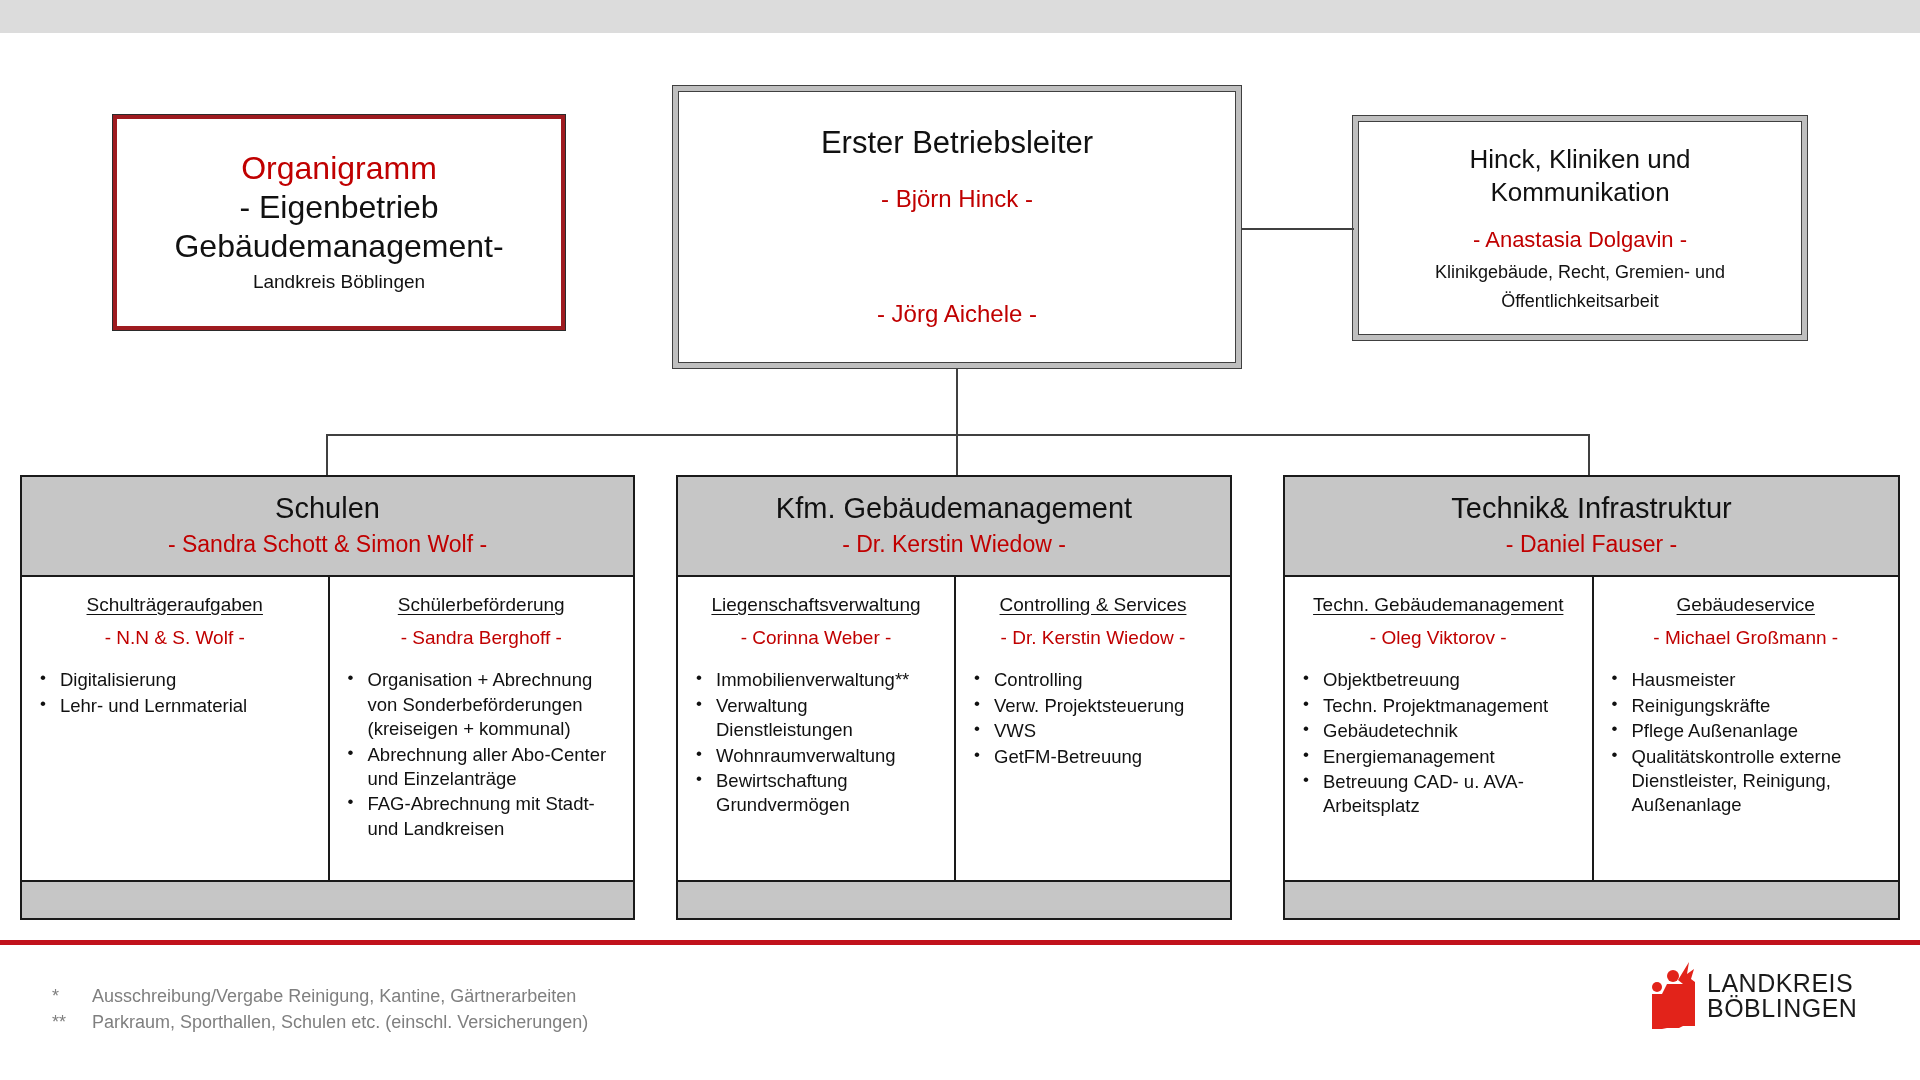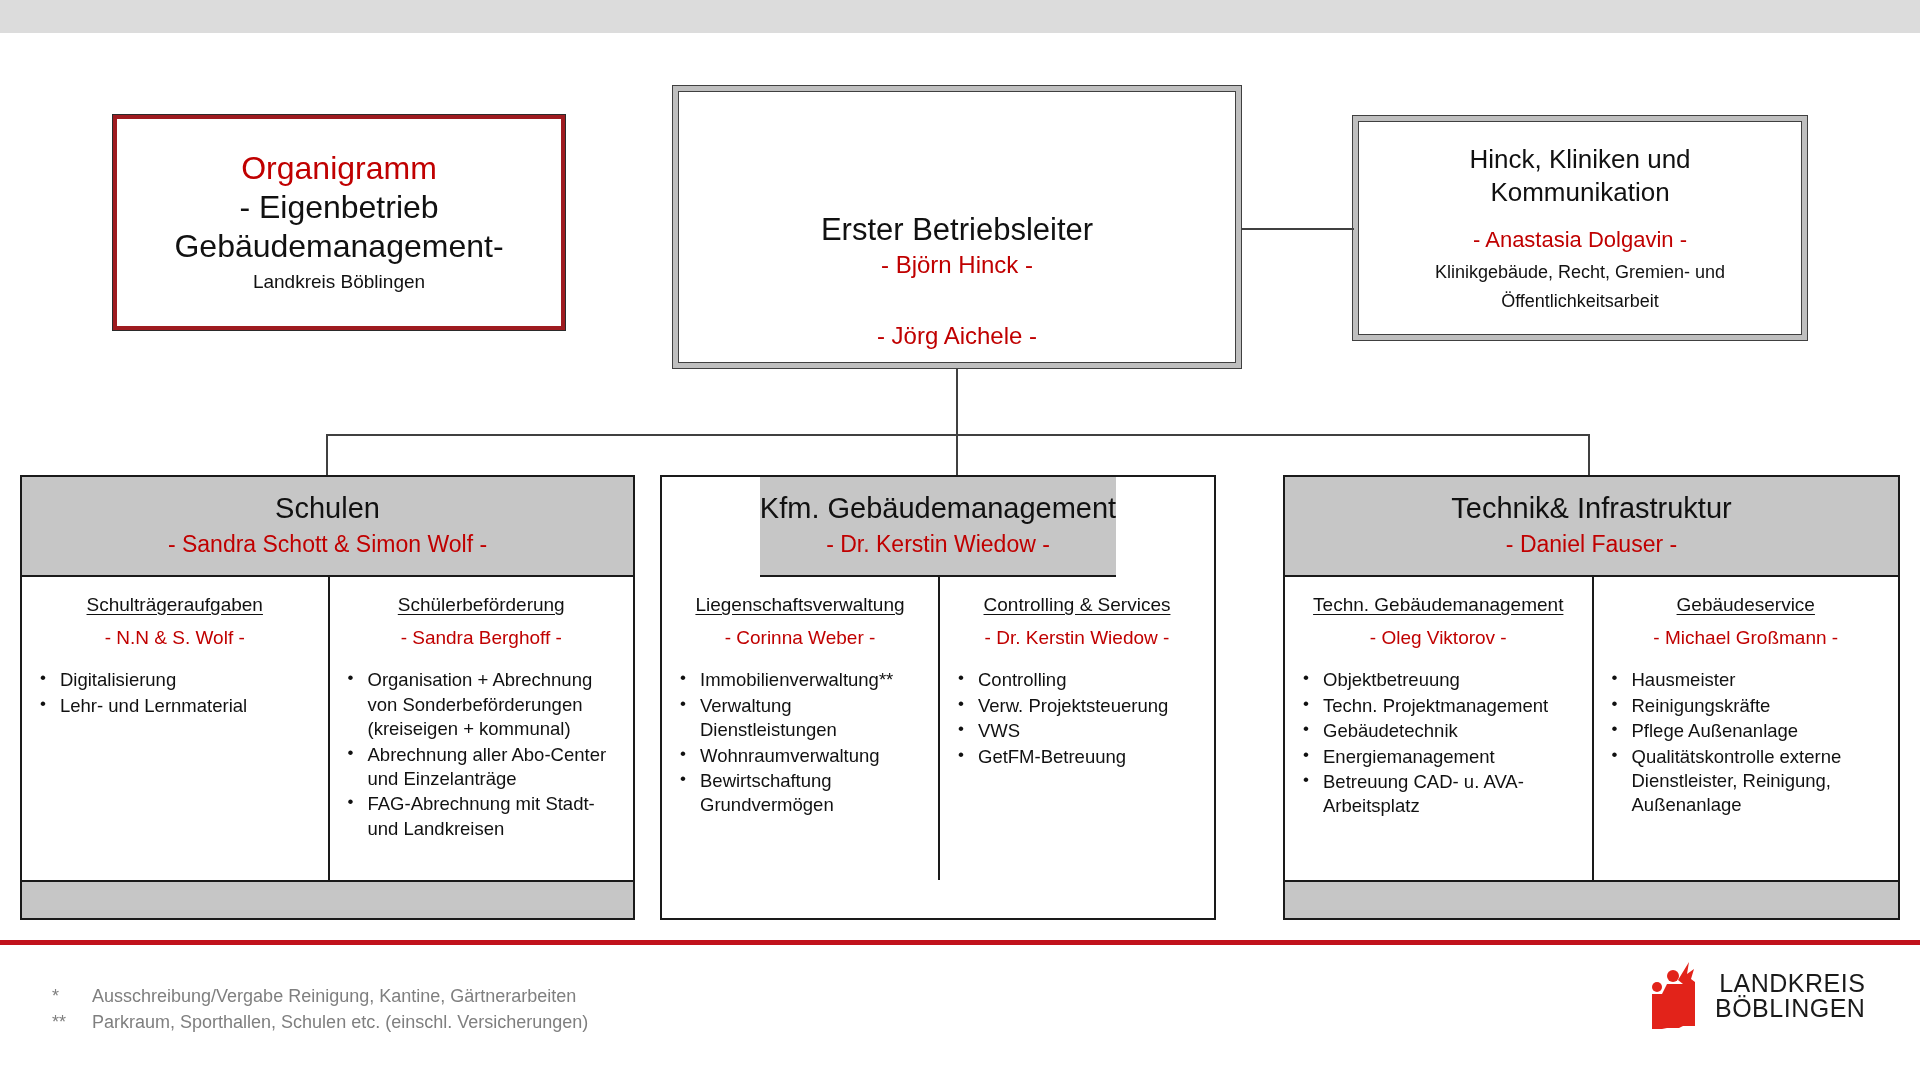--- a/index.html
+++ b/index.html
@@ -44,21 +44,21 @@
     display: flex; flex-direction: column;
     align-items: center; justify-content: center;
     text-align: center;
   }
   .title-main   { color: #c00000; font-size: 32px; line-height: 1.22; }
   .title-sub    { color: #111111; font-size: 32px; line-height: 1.22; }
   .title-small  { color: #111111; font-size: 19px; line-height: 1.5; margin-top: 2px; }
 
   
   .leader-box { left: 672px; top: 85px; width: 570px; height: 284px; }
-  .leader-inner { padding: 10px 10px; justify-content: flex-end; }
+  .leader-inner { padding: 32px 10px; justify-content: space-between; }
   .leader-role  { color: #111111; font-size: 31px; line-height: 1.22; }
   .leader-name  { color: #c00000; font-size: 24px; line-height: 1.32; }
   .leader-gap   { height: 40px; }
 
   
   .legal-box { left: 1352px; top: 115px; width: 456px; height: 226px; }
   .legal-inner { padding: 12px 14px; }
   .legal-title { color:#111111; font-size: 26px; line-height: 1.25; }
   .legal-name  { color:#c00000; font-size: 22px; line-height: 1.3; margin-top: 18px; }
   .legal-desc  { color:#111111; font-size: 18px; line-height: 1.28; margin-top: 6px; }
@@ -70,21 +70,21 @@
 
   
   .dept {
     position: absolute;
     top: 475px; height: 445px;
     border: 2px solid #1a1a1a;
     background: #ffffff;
     display: flex; flex-direction: column;
   }
   .dept-1 { left: 20px;   width: 615px; }
-  .dept-2 { left = 0; left: 660px;  width: 556px; align-items: center; }
+  .dept-2 { left = 0; left: 676px;  width: 556px; }
   .dept-3 { left: 1283px; width: 617px; }
 
   .dept-head {
     background: #c6c6c6;
     border-bottom: 2px solid #1a1a1a;
     height: 100px;
     display: flex; flex-direction: column;
     align-items: center; justify-content: center;
   }
   .dept-head-title { color: #111111; font-size: 29px; line-height: 1.15; }
@@ -131,21 +131,21 @@
 
   
   .footnotes { position: absolute; left: 52px; top: 986px; }
   .fn-row { display: flex; align-items: baseline; margin-bottom: 5px; }
   .fn-mark { width: 40px; color: #7f7f7f; font-size: 18px; }
   .fn-text { color: #7f7f7f; font-size: 18px; }
 
   
   .logo { position: absolute; left: 1645px; top: 960px; display: flex; align-items: center; }
   .logo-mark { width: 62px; height: 72px; }
-  .logo-text { margin-left: 8px; line-height: 1.0; text-align: right; }
+  .logo-text { margin-left: 0; line-height: 1.0; }
   .logo-line { color: #1a1a1a; font-size: 25px; letter-spacing: 0.5px; font-weight: 400; }
 </style>
 </head>
 <body>
 
 <div id="stage">
 
   <div class="top-band"></div>
 
   <div class="title-box">

